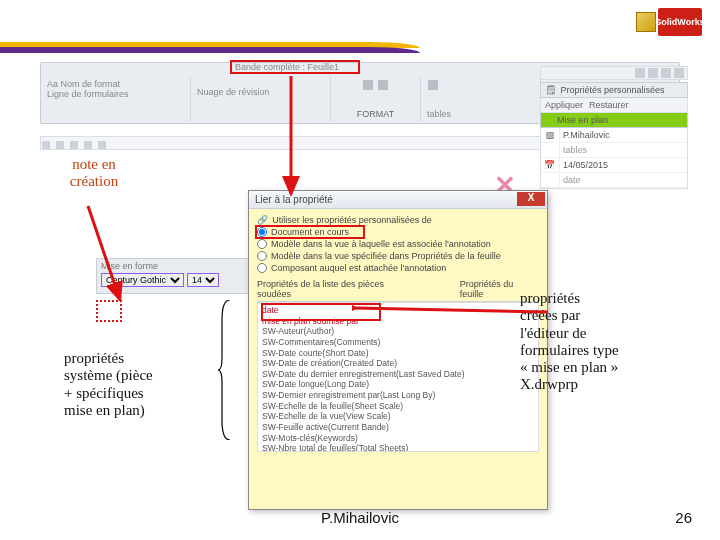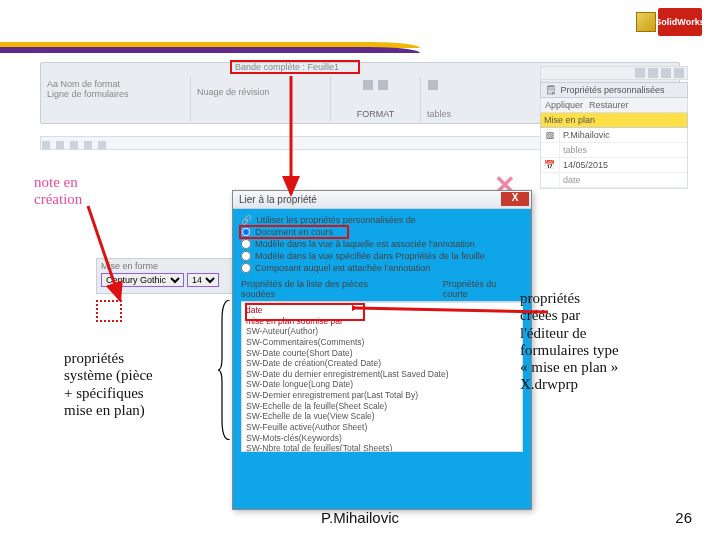--- a/index.html
+++ b/index.html
@@ -27,50 +27,50 @@
   .ribbon .g3 .lbl { position:absolute; bottom:2px; left:0; right:0; text-align:center; font:9px Arial; color:#666; }
   .ribbon .right { position:absolute; right:4px; top:4px; font:10px Arial; color:#888; }
   .ribbon .smallicon { display:inline-block; width:10px; height:10px; background:#b8bec6; margin:1px; }
 
   .red-box1 { position:absolute; border:2px solid #d11; }
   .rb-topcenter { left:230px; top:60px; width:130px; height:14px; }
 
   .toolstrip { position:absolute; left:40px; top:136px; width:520px; height:14px; background:#f3f5f8; border:1px solid #d9dde2; }
   .toolstrip .tick { display:inline-block; width:8px; height:8px; margin:2px 1px; background:#cdd3da; }
 
-  .note-left { position:absolute; left:34px; top:174px; width:120px; font:15px Georgia; color:#ec4899; line-height:1.15; }
+  .note-left { position:absolute; left:34px; top:156px; width:120px; font:15px Georgia; color:#c2410c; line-height:1.15;text-align:center; }
 
   .format-panel { position:absolute; left:96px; top:258px; width:160px; height:36px; background:#e8ebef; border:1px solid #c9cfd6; font:9px Arial; color:#777; padding:2px 4px; }
   .format-panel .row { display:flex; align-items:center; gap:3px; margin-top:2px;}
   .format-panel select { font:9px Arial; border:1px solid #8b5cf6; }
 
   .dashed-sel { position:absolute; left:96px; top:300px; width:26px; height:22px; border:2px dotted #d11; }
 
   .sys-label { position:absolute; left:64px; top:350px; width:150px; font:15px Georgia; color:#111; line-height:1.15; }
   .brace { position:absolute; left:218px; top:300px; width:14px; height:140px; }
   .brace svg { width:14px; height:140px; }
 
-  .dialog { position:absolute; left:232px; top:190px; width:300px; height:320px; background:#0ea5e9; border:1px solid #888; box-shadow:2px 2px 6px rgba(0,0,0,.25); font:9px Arial; color:#444; }
+  .dialog { position:absolute; left:248px; top:190px; width:300px; height:320px; background:#fef9c3; border:1px solid #888; box-shadow:2px 2px 6px rgba(0,0,0,.25); font:9px Arial; color:#444; }
   .dialog .titlebar { height:18px; background:linear-gradient(#f7f9fc,#e2e7ee); border-bottom:1px solid #c9cfd6; position:relative; }
   .dialog .titlebar .t { position:absolute; left:6px; top:3px; font:10px Arial; color:#444; }
   .dialog .titlebar .x { position:absolute; right:2px; top:1px; width:28px; height:14px; background:#c73a2e; color:#fff; text-align:center; font:bold 10px Arial; cursor:pointer; }
   .dialog .body { padding:4px 8px; }
   .dialog .radio { display:flex; align-items:center; gap:4px; margin:2px 0; }
   .dialog .radio input { width:10px; height:10px; }
   .dialog .listhdr { display:flex; gap:40px; margin-top:6px; border-bottom:1px solid #d0d4da; padding-bottom:2px; }
   .dialog .proplist { height:150px; overflow:hidden; border:1px solid #d9dde2; background:#fff; padding:2px 4px; }
   .dialog .proplist div { font:8.5px Arial; color:#555; line-height:1.25; white-space:nowrap; }
   .dialog .rb-doc { border:2px solid #d11; position:absolute; left:6px; top:34px; width:110px; height:14px; }
   .dialog .rb-custom { border:2px solid #d11; position:absolute; left:12px; top:112px; width:120px; height:18px; }
 
   
   .right-panel { position:absolute; right:32px; top:130px; width:148px; }
   .right-panel .hdr { background:#e8ebef; border:1px solid #c9cfd6; font:9px Arial; color:#555; padding:2px 4px; display:flex; align-items:center; gap:4px; }
   .right-panel .btns { background:#f1f3f6; border:1px solid #dadfe5; border-top:none; font:9px Arial; color:#666; padding:2px 4px; display:flex; gap:6px; }
-  .right-panel .tab2 { background:#fde047; border:1px solid #c9cfd6; border-top:none; font:9px Arial; color:#555; padding:2px 3px; }
+  .right-panel .tab2 { background:#84cc16; border:1px solid #c9cfd6; border-top:none; font:9px Arial; color:#555; padding:2px 16px; }
   .right-panel .fields { background:#fff; border:1px solid #dadfe5; border-top:none; font:9px Arial; color:#555; }
   .right-panel .field { display:flex; align-items:center; border-bottom:1px solid #edf0f3; }
   .right-panel .field .ico { width:18px; text-align:center; }
   .right-panel .field .val { flex:1; padding:2px 3px; border-left:1px solid #edf0f3; }
   .right-panel .mini-tool { background:#eef1f4; border:1px solid #d9dde2; height:14px; margin-top:-64px; margin-bottom:2px; display:flex; justify-content:flex-end; gap:3px; padding:1px 3px; }
   .right-panel .mini-tool span { width:10px; height:10px; background:#c9cfd6; display:inline-block; }
 
   .created-label { position:absolute; right:30px; top:290px; width:170px; font:15px Georgia; color:#111; line-height:1.15; }
 
   .arrow { position:absolute; pointer-events:none; }
@@ -221,35 +221,35 @@
       <div class="radio">
         <input type="radio" style="">
         <span>Modèle dans la vue spécifiée dans Propriétés de la feuille</span>
       </div>
       <div class="radio">
         <input type="radio" style="">
         <span>Composant auquel est attachée l'annotation</span>
       </div>
       <div class="listhdr">
         <span>Propriétés de la liste des pièces soudées</span>
-        <span>Propriétés du courte</span>
+        <span>Propriétés du feuille</span>
       </div>
       <div class="proplist" id="proplist">
           <div style="color: rgb(187, 0, 34);">date</div>
           <div style="color: rgb(187, 0, 34);">mise en plan soumise par</div>
           <div>SW-Auteur(Author)</div>
           <div>SW-Commentaires(Comments)</div>
           <div>SW-Date courte(Short Date)</div>
           <div>SW-Date de création(Created Date)</div>
           <div>SW-Date du dernier enregistrement(Last Saved Date)</div>
           <div>SW-Date longue(Long Date)</div>
-          <div>SW-Dernier enregistrement par(Last Total By)</div>
+          <div>SW-Dernier enregistrement par(Last Long By)</div>
           <div>SW-Echelle de la feuille(Sheet Scale)</div>
           <div>SW-Echelle de la vue(View Scale)</div>
-          <div>SW-Feuille active(Author Sheet)</div>
+          <div>SW-Feuille active(Current Bande)</div>
           <div>SW-Mots-clés(Keywords)</div>
           <div>SW-Nbre total de feuilles(Total Sheets)</div>
         </div>
     </div>
     <div class="rb-doc"></div>
     <div class="rb-custom"></div>
   </div>
 
   <div class="created-label">
     <div>propriétés</div>

